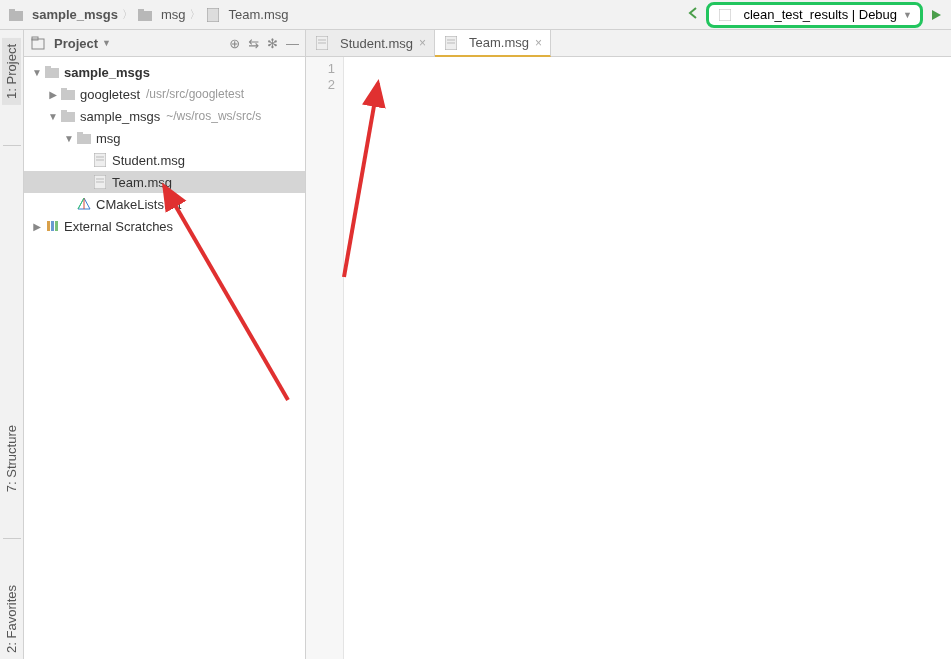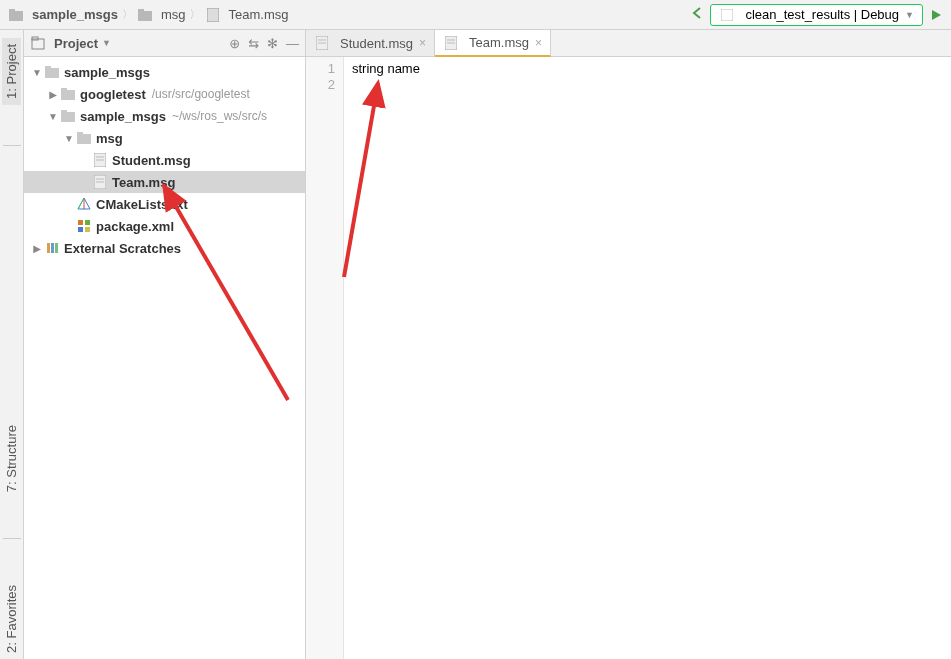--- a/index.html
+++ b/index.html
@@ -4,21 +4,21 @@
 <style>
 * { margin: 0; padding: 0; box-sizing: border-box; font-family: "Segoe UI", Arial, sans-serif; font-size: 13px; }
 body { width: 951px; height: 659px; background: #f2f2f2; display: flex; flex-direction: column; overflow: hidden; }
 
 
 .top-bar { height: 30px; background: #f2f2f2; border-bottom: 1px solid #d1d1d1; display: flex; align-items: center; padding: 0 8px; gap: 4px; }
 .breadcrumb { display: flex; align-items: center; gap: 4px; flex: 1; }
 .crumb { display: flex; align-items: center; gap: 4px; color: #555; cursor: pointer; }
 .crumb-sep { color: #bbb; font-size: 11px; }
 .run-area { display: flex; align-items: center; gap: 6px; }
-.run-config { background: #fff; border: 1px solid #22c55e; border-radius: 3px; padding: 2px 8px; display: flex; align-items: center; gap: 6px; cursor: pointer; }
+.run-config { background: #fff; border: 3px solid #22c55e; border-radius: 8px; padding: 2px 8px; display: flex; align-items: center; gap: 6px; cursor: pointer; }
 .run-btn svg { display: block; }
 
 
 .main { flex: 1; display: flex; overflow: hidden; }
 
 
 .left-strip { width: 24px; background: #f2f2f2; border-right: 1px solid #d1d1d1; display: flex; flex-direction: column; align-items: center; padding-top: 8px; gap: 40px; }
 .vtab { writing-mode: vertical-rl; transform: rotate(180deg); color: #555; font-size: 12px; cursor: pointer; display: flex; align-items: center; gap: 4px; padding: 6px 2px; }
 .vtab.active { background: #e2e2e2; }
 .vtab-spacer { flex: 1; }
@@ -30,21 +30,21 @@
 .panel-tools { margin-left: auto; display: flex; gap: 8px; color: #888; }
 .panel-tools span { cursor: pointer; }
 
 .tree { flex: 1; overflow: auto; padding: 4px 0; }
 .tree-row { display: flex; align-items: center; height: 22px; padding-left: 6px; cursor: pointer; white-space: nowrap; }
 .tree-row.selected { background: #d5d5d5; }
 .indent { display: inline-block; }
 .arrow { width: 14px; text-align: center; color: #888; font-size: 10px; }
 .arrow.empty { visibility: hidden; }
 .ticon { width: 16px; height: 16px; margin-right: 4px; display: inline-flex; align-items: center; justify-content: center; }
-.tlabel { color: #333; font-weight: bold; }
+.tlabel { color: #333; }
 .tlabel.bold { font-weight: bold; }
 .thint { color: #999; margin-left: 6px; font-size: 12px; }
 
 
 .editor-area { flex: 1; display: flex; flex-direction: column; background: #fff; }
 .tab-bar { height: 27px; background: #f2f2f2; border-bottom: 1px solid #d1d1d1; display: flex; align-items: stretch; }
 .etab { display: flex; align-items: center; gap: 6px; padding: 0 8px; border-right: 1px solid #d1d1d1; background: #ececec; cursor: pointer; color: #555; }
 .etab.active { background: #fff; border-bottom: 2px solid #e0b040; margin-bottom: -1px; }
 .etab .close { color: #aaa; font-size: 12px; cursor: pointer; }
 .editor-body { flex: 1; display: flex; position: relative; }
@@ -226,33 +226,20 @@
           <span class="ticon">
             <svg width="14" height="14">
               <path d="M7 1 L13 12 L1 12 Z" fill="none" stroke="#3a7ad0"></path>
               <path d="M7 1 L7 12" stroke="#d04a3a"></path>
               <path d="M7 1 L1 12" stroke="#3ad06a"></path>
             </svg>
           </span>
           <span class="tlabel">CMakeLists.txt</span>
         </div>
         <div class="tree-row">
-          <span class="indent" style="width:32px"></span>
-          <span class="arrow empty"></span>
-          <span class="ticon">
-            <svg width="14" height="14">
-              <rect x="1" y="1" width="5" height="5" fill="#d97a2a"></rect>
-              <rect x="8" y="1" width="5" height="5" fill="#6aae3a"></rect>
-              <rect x="1" y="8" width="5" height="5" fill="#4a7ad0"></rect>
-              <rect x="8" y="8" width="5" height="5" fill="#d0c04a"></rect>
-            </svg>
-          </span>
-          <span class="tlabel">package.xml</span>
-        </div>
-        <div class="tree-row">
           <span class="indent" style="width:0px"></span>
           <span class="arrow ">▶</span>
           <span class="ticon">
             <svg width="14" height="14">
               <rect x="2" y="2" width="3" height="10" fill="#d9a04a"></rect>
               <rect x="6" y="2" width="3" height="10" fill="#6a9ad0"></rect>
               <rect x="10" y="2" width="3" height="10" fill="#7ac07a"></rect>
             </svg>
           </span>
           <span class="tlabel">External Scratches</span>
@@ -293,21 +280,20 @@
       <div class="code" id="code">
 
         <svg class="arrow-overlay" style="left:-10px;top:10px" width="80" height="220">
             <defs>
               <marker id="ah1" markerWidth="8" markerHeight="8" refX="6" refY="3" orient="auto">
                 <path d="M0,0 L7,3 L0,6 Z" fill="#e03030"></path>
               </marker>
             </defs>
             <line x1="10" y1="210" x2="44" y2="16" stroke="#e03030" stroke-width="4" marker-end="url(#ah1)"></line>
           </svg>
-      <div class="code-line">string name</div>
         </div>
     </div>
   </div>
 
 </div>
 
 <svg style="position:absolute;left:148px;top:170px;pointer-events:none" width="160" height="240">
     <defs>
       <marker id="ah2" markerWidth="8" markerHeight="8" refX="6" refY="3" orient="auto">
         <path d="M0,0 L7,3 L0,6 Z" fill="#e03030"></path>

